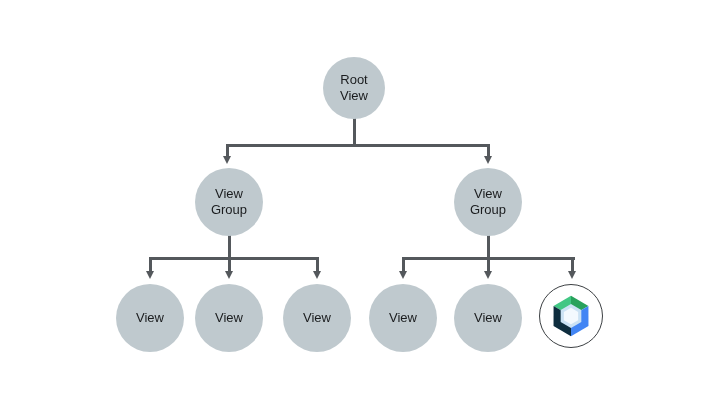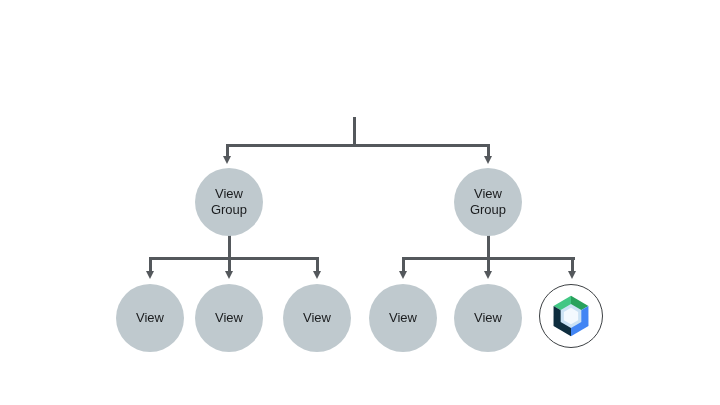--- a/index.html
+++ b/index.html
@@ -62,20 +62,23 @@
 
   <div class="cline" style="left:486.5px;top:234px;width:3px;height:25px;"></div>
   <div class="cline" style="left:401.5px;top:257px;width:173px;height:3px;"></div>
   <div class="cline" style="left:401.5px;top:257px;width:3px;height:15px;"></div>
   <div class="arrow" style="left:398.5px;top:271px;"></div>
   <div class="cline" style="left:486.5px;top:257px;width:3px;height:15px;"></div>
   <div class="arrow" style="left:483.5px;top:271px;"></div>
   <div class="cline" style="left:571px;top:257px;width:3px;height:15px;"></div>
   <div class="arrow" style="left:568px;top:271px;"></div>
 
+  <div class="node root" style="left:323px;top:57px;">
+    <span class="lbl">Root View</span>
+  </div>
 
   <div class="node mid" style="left:195px;top:168px;">
     <span class="lbl">View Group</span>
   </div>
 
   <div class="node mid" style="left:454px;top:168px;">
     <span class="lbl">View Group</span>
   </div>
 
   <div class="node leaf" style="left:116px;top:284px;">

